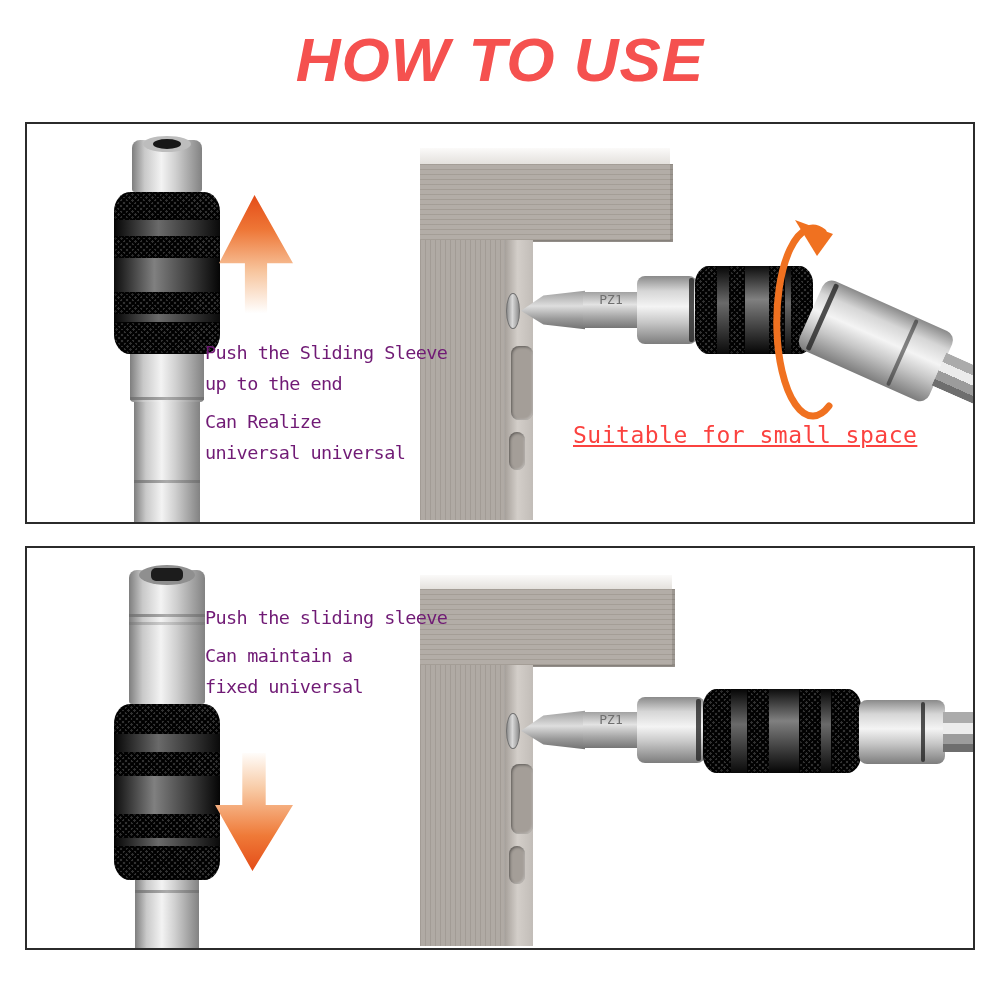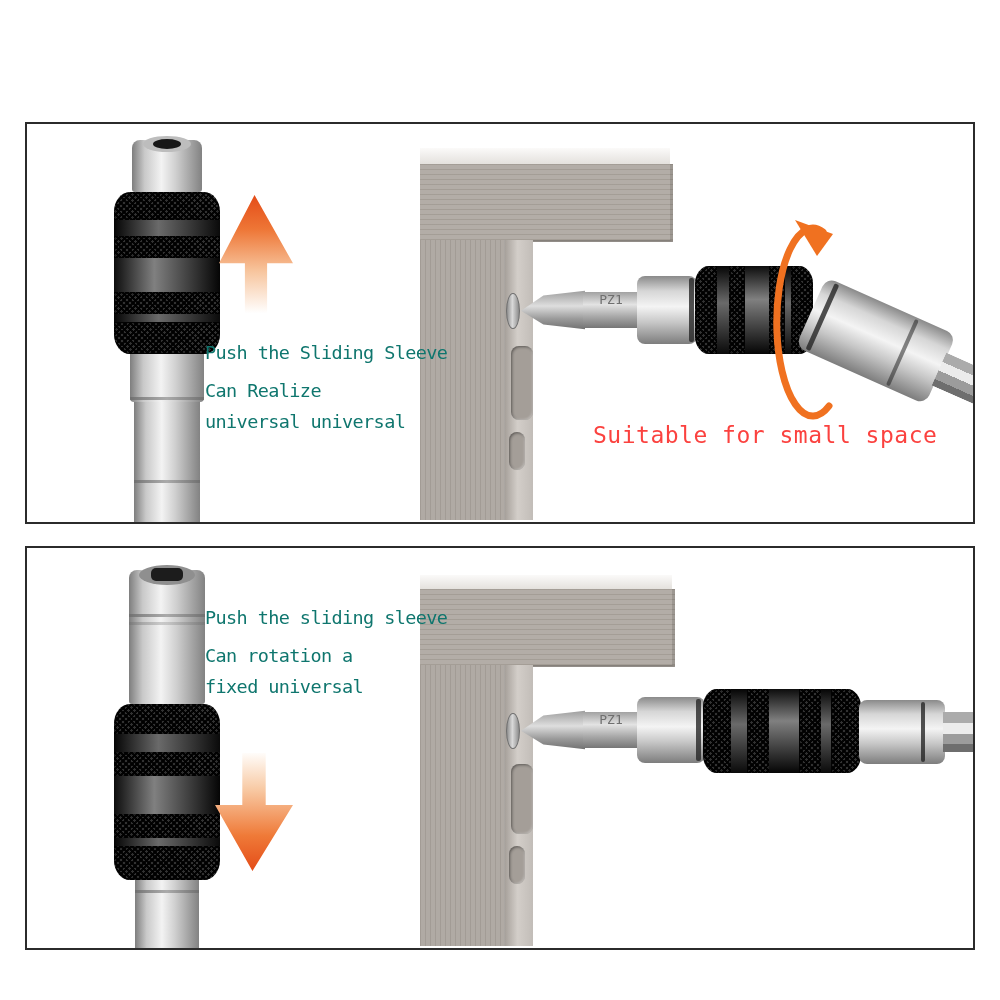--- a/index.html
+++ b/index.html
@@ -10,21 +10,21 @@
   .title{position:absolute;left:0;top:24px;width:100%;text-align:center;margin:0;
          font-family:"Liberation Sans",sans-serif;font-style:italic;font-weight:bold;
          font-size:62px;letter-spacing:1px;color:#f5514f;}
 
   
   .panel{position:absolute;left:25px;width:946px;border:2px solid #2b2b2b;background:#fff;overflow:hidden;}
   .panel1{top:122px;height:398px;}
   .panel2{top:546px;height:400px;}
 
   
-  .instr{position:absolute;z-index:6;color:#0f766e;font-family:"DejaVu Sans Mono",monospace;
+  .instr{position:absolute;z-index:6;color:#701a75;font-family:"DejaVu Sans Mono",monospace;
          font-size:18.5px;letter-spacing:-0.6px;line-height:31px;white-space:nowrap;}
   .instr .grp2{margin-top:7px;}
   .caption{position:absolute;z-index:6;color:#fb423f;font-family:"DejaVu Sans Mono",monospace;white-space:nowrap;}
   .cap1{font-size:23px;letter-spacing:0.5px;}
   .cap2{font-size:25px;letter-spacing:0.3px;line-height:35px;}
 
   
   .arrow{position:absolute;z-index:5;}
   .arrow-up{width:74px;height:122px;
     clip-path:polygon(48% 0,100% 56%,65% 56%,65% 100%,35% 100%,35% 56%,0 56%);
@@ -86,20 +86,21 @@
   .tail .hex{position:relative;width:126px;height:36px;margin-left:-2px;
     background:linear-gradient(180deg,#ababab 0 28%,#ececec 28% 54%,#9c9c9c 54% 80%,#6e6e6e 80% 100%);
     clip-path:polygon(0 0,91% 0,100% 32%,100% 68%,91% 100%,0 100%);}
   .rot-svg{position:absolute;z-index:4;}
 </style>
 </head>
 <body>
 
 <div class="page">
 
+  <h1 class="title">HOW TO USE</h1>
 
   <section class="panel panel1">
 
     <div class="holder" style="left:60px;top:16px;width:160px;height:382px;">
       <div class="metal-v cap-v" style="width:70px;height:52px;">
         <div class="rim" style="top:-4px;width:48px;height:16px;background:#bdbdbd;"></div>
         <div class="rim" style="top:-1px;width:28px;height:10px;background:#171717;"></div>
       </div>
       <div class="sleeve-v" style="width:106px;height:162px;">
         <div class="kn" style="height:28px;"></div>
@@ -116,20 +117,21 @@
       <div class="metal-v" style="width:66px;height:156px;">
         <div class="ring-h" style="top:78px;"></div>
 
       </div>
     </div>
 
     <div class="arrow arrow-up" style="left:192px;top:71px;"></div>
 
     <div class="instr" style="left:178px;top:213px;">
       <div>Push the Sliding Sleeve</div>
+      <div>up to the end</div>
       <div class="grp2">Can Realize</div>
       <div>universal universal</div>
     </div>
 
     <div class="wood beam-top" style="left:393px;top:24px;width:250px;height:16px;"></div>
     <div class="wood beam-face" style="left:393px;top:40px;width:250px;height:76px;"></div>
     <div class="wood post-face" style="left:393px;top:116px;width:84px;height:280px;"></div>
     <div class="wood post-edge" style="left:477px;top:116px;width:28px;height:280px;"></div>
     <div class="slot" style="left:484px;top:222px;width:22px;height:74px;"></div>
     <div class="slot" style="left:482px;top:308px;width:16px;height:38px;"></div>
@@ -157,21 +159,21 @@
         <div class="ring-v" style="left:98px;width:4px;opacity:.55;"></div>
       </div>
       <div class="hex"></div>
     </div>
 
     <svg class="rot-svg" style="left:718px;top:84px;" width="120" height="220" viewBox="0 0 120 220">
       <path d="M 78 24 A 36 94 0 1 0 84 198" fill="none" stroke="#f07120" stroke-width="7" stroke-linecap="round"></path>
       <path d="M 88 26 L 50 12 L 72 48 Z" fill="#f07120"></path>
     </svg>
 
-    <div class="caption cap1" style="left:566px;top:298px;">Suitable for small space</div>
+    <div class="caption cap1" style="left:546px;top:298px;text-decoration:underline;">Suitable for small space</div>
   </section>
 
   <section class="panel panel2">
 
     <div class="holder" style="left:60px;top:22px;width:160px;height:380px;">
       <div class="metal-v cap-v" style="width:76px;height:134px;">
         <div class="rim" style="top:-5px;width:56px;height:20px;background:#8f8f8f;"></div>
         <div class="rim" style="top:-2px;width:32px;height:13px;background:#1c1c1c;border-radius:5px;"></div>
         <div class="ring-h" style="top:44px;"></div>
         <div class="ring-h" style="top:52px;opacity:.45;"></div>
@@ -185,21 +187,21 @@
         <div class="gap" style="height:8px;"></div>
         <div class="kn" style="height:34px;"></div>
       </div>
       <div class="metal-v" style="width:64px;height:70px;">
         <div class="ring-h" style="top:10px;"></div>
       </div>
     </div>
 
     <div class="instr" style="left:178px;top:54px;">
       <div>Push the sliding sleeve</div>
-      <div class="grp2">Can rotation a</div>
+      <div class="grp2">Can maintain a</div>
       <div>fixed universal</div>
     </div>
 
     <div class="arrow arrow-dn" style="left:188px;top:205px;"></div>
 
     <div class="wood beam-top" style="left:393px;top:27px;width:252px;height:14px;"></div>
     <div class="wood beam-face" style="left:393px;top:41px;width:252px;height:76px;"></div>
     <div class="wood post-face" style="left:393px;top:117px;width:84px;height:281px;"></div>
     <div class="wood post-edge" style="left:477px;top:117px;width:28px;height:281px;"></div>
     <div class="slot" style="left:484px;top:216px;width:22px;height:70px;"></div>

